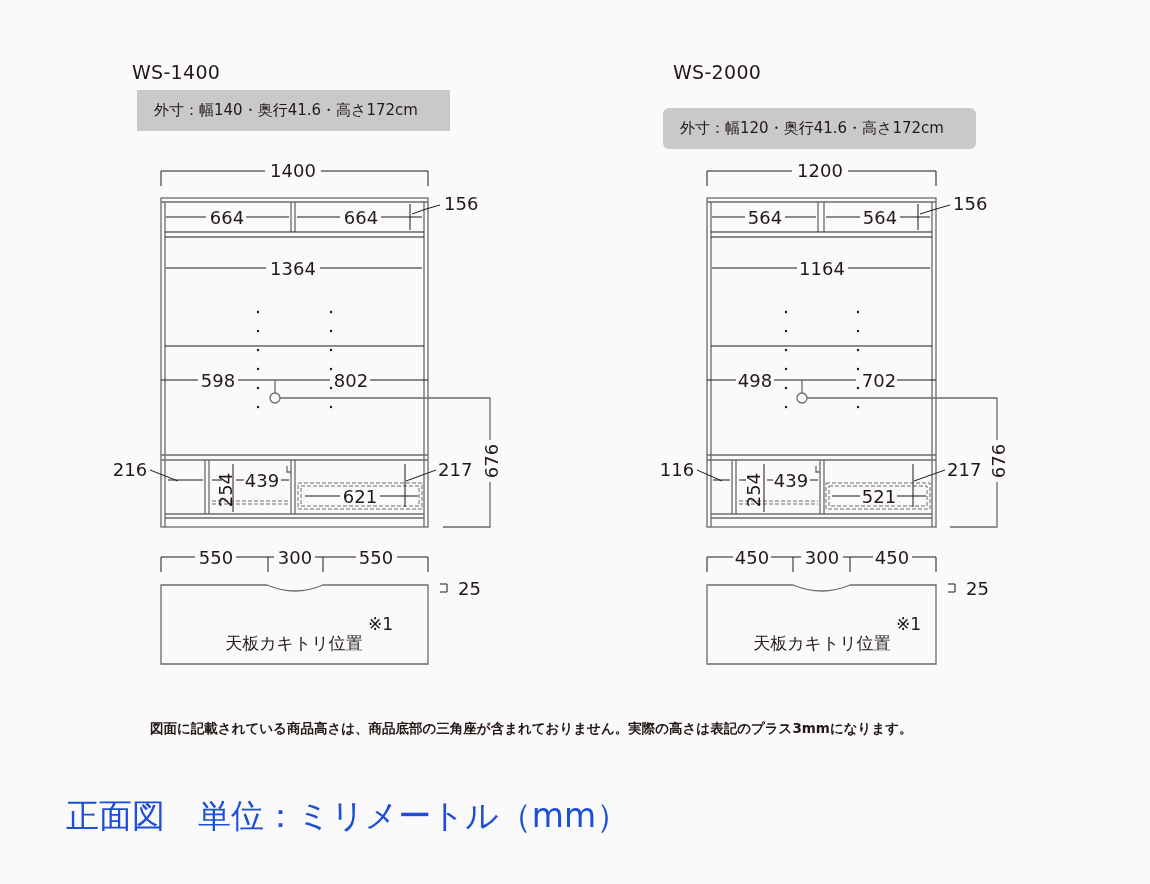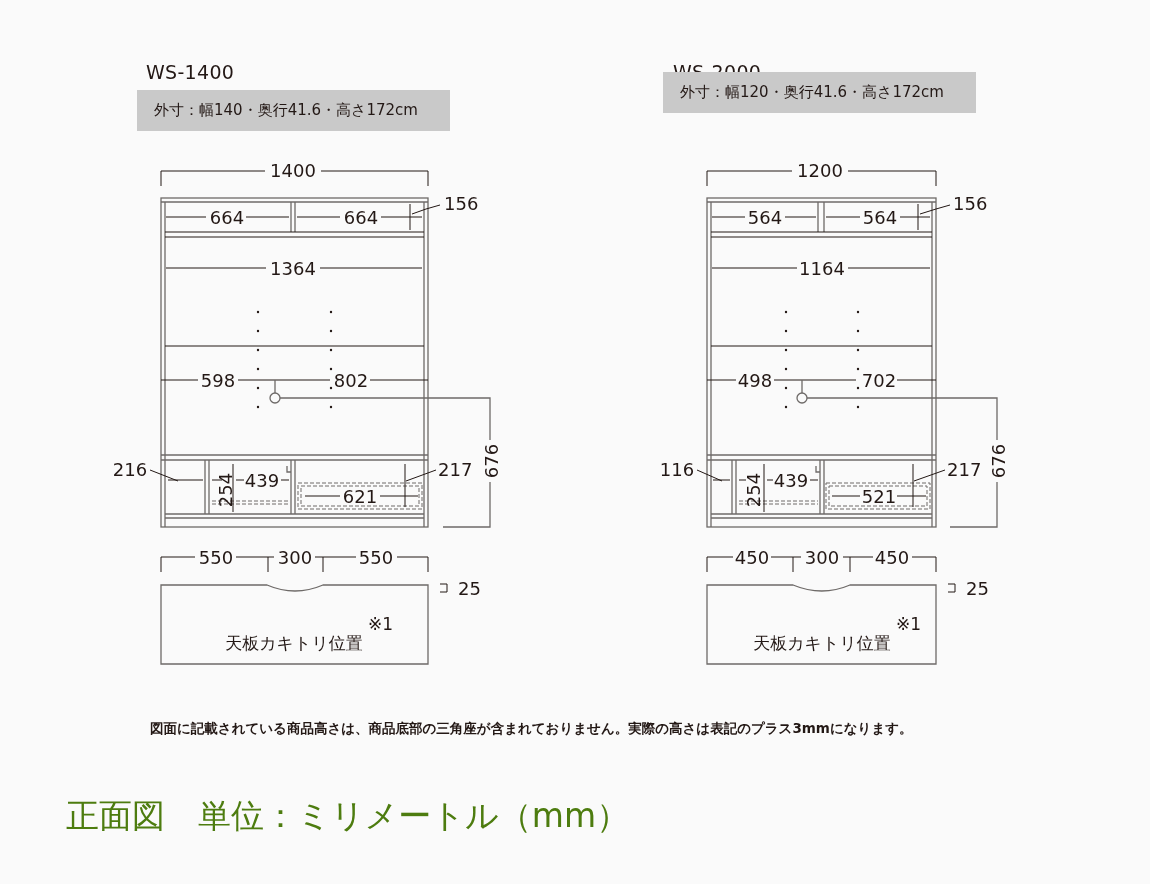--- a/index.html
+++ b/index.html
@@ -9,26 +9,26 @@
   }
   .model-title { position: absolute; font-size: 19px; letter-spacing: 0.3px; color: #231815; }
   .spec-box {
     position: absolute; height: 41px; width: 313px; background: #c9c9c9;
     font-size: 15px; line-height: 41px; padding-left: 17px; box-sizing: border-box; color: #231815;
   }
   svg.drawing { position: absolute; left: 0; top: 0; overflow: visible; }
   svg text { font-family: "DejaVu Sans", "Liberation Sans", sans-serif; fill: #231815; }
   .dim { font-size: 18px; }
   .note { position: absolute; left: 150px; top: 720px; font-size: 13.5px; color: #231815; white-space: nowrap; font-weight: bold; }
-  .footer-title { position: absolute; left: 66px; top: 794px; font-size: 33px; color: #4d7c0f; white-space: pre; }
+  .footer-title { position: absolute; left: 66px; top: 794px; font-size: 33px; color: #1d4ed8; white-space: pre; }
 </style>
 </head>
 <body>
 
-<div class="model-title" style="left:146px; top:61px;">WS-1400</div>
+<div class="model-title" style="left:132px; top:61px;">WS-1400</div>
 <div class="spec-box" style="left:137px; top:90px;">外寸：幅140・奥行41.6・高さ172cm</div>
 
 <svg class="drawing" width="1150" height="884">
   <g stroke="#231815" stroke-width="1" fill="none">
 
     <path d="M161 186 V171 H265 M321 171 H428 V186"></path>
   </g>
   <text class="dim" x="293" y="177" text-anchor="middle">1400</text>
 
   <g stroke="#6e6a68" stroke-width="1.3" fill="none">
@@ -133,21 +133,21 @@
   </g>
   <text class="dim" x="216" y="564" text-anchor="middle">550</text>
   <text class="dim" x="295" y="564" text-anchor="middle">300</text>
   <text class="dim" x="376" y="564" text-anchor="middle">550</text>
   <text class="dim" x="458" y="595">25</text>
   <text x="393" y="630" text-anchor="end" style="font-size:17px">※1</text>
   <text x="294" y="649" text-anchor="middle" style="font-size:17px">天板カキトリ位置</text>
 </svg>
 
 <div class="model-title" style="left:673px; top:61px;">WS-2000</div>
-<div class="spec-box" style="left:663px; top:72px;">外寸：幅120・奥行41.6・高さ172cm</div>
+<div class="spec-box" style="left:663px; top:108px;border-radius:6px;">外寸：幅120・奥行41.6・高さ172cm</div>
 
 <svg class="drawing" width="1150" height="884">
   <g stroke="#231815" stroke-width="1" fill="none">
     <path d="M707 186 V171 H792 M848 171 H936 V186"></path>
   </g>
   <text class="dim" x="820" y="177" text-anchor="middle">1200</text>
 
   <g stroke="#6e6a68" stroke-width="1.3" fill="none">
     <rect x="707" y="198" width="229" height="329"></rect>
     <line x1="711" y1="202" x2="711" y2="527"></line>

